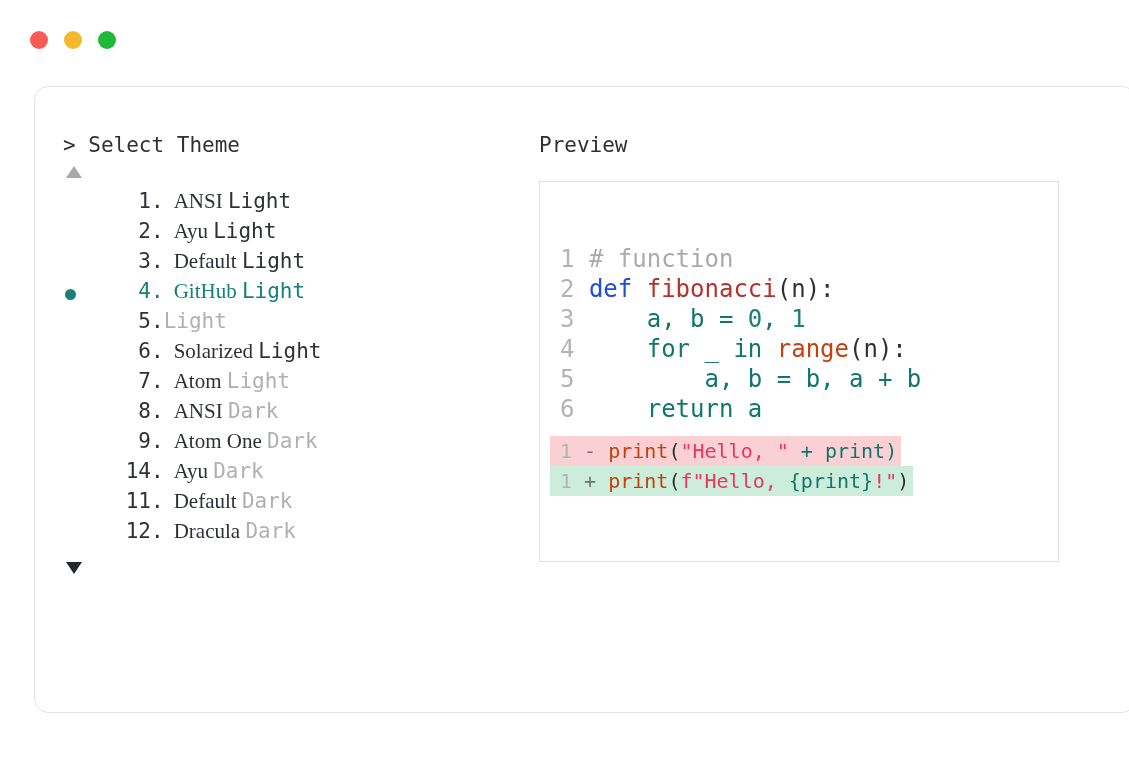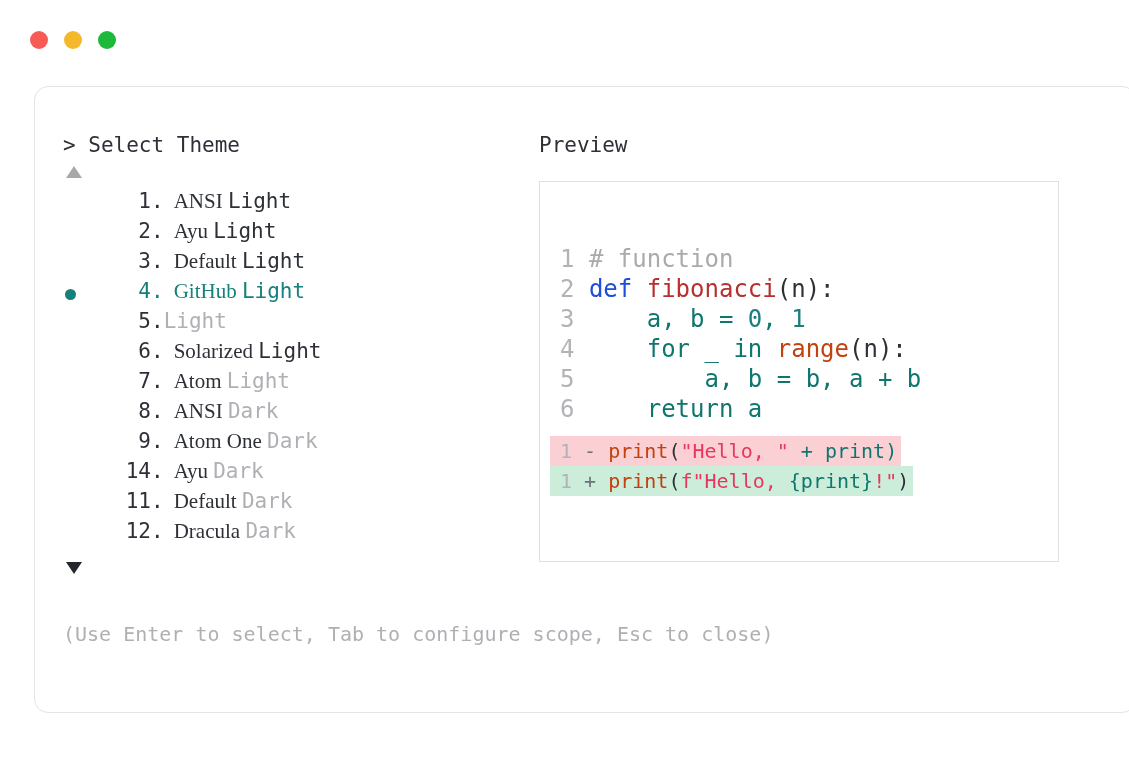--- a/index.html
+++ b/index.html
@@ -252,16 +252,15 @@
 
       <div class="preview-box">
         <div class="code" id="code-block"><div class="code-line"><span class="ln">1 </span><span class="tok-comment"># function</span></div><div class="code-line"><span class="ln">2 </span><span class="tok-kw">def </span><span class="tok-fn">fibonacci</span><span class="tok-punct">(n):</span></div><div class="code-line"><span class="ln">3 </span><span class="tok-plain">    a, b = </span><span class="tok-num">0</span><span class="tok-plain">, </span><span class="tok-num">1</span></div><div class="code-line"><span class="ln">4 </span><span class="tok-plain">    for _ in </span><span class="tok-builtin">range</span><span class="tok-punct">(n):</span></div><div class="code-line"><span class="ln">5 </span><span class="tok-plain">        a, b = b, a + b</span></div><div class="code-line"><span class="ln">6 </span><span class="tok-plain">    return a</span></div></div>
         <div class="diff-block" id="diff-block">
             <div class="diff-wrap"><span class="diff-line diff-del"><span class="ln">1 </span><span class="diff-sign">- </span><span class="tok-builtin">print</span><span class="tok-punct">(</span><span class="tok-str">"Hello, "</span><span class="tok-plain"> + print)</span></span></div>
             <div class="diff-wrap"><span class="diff-line diff-add"><span class="ln">1 </span><span class="diff-sign">+ </span><span class="tok-builtin">print</span><span class="tok-punct">(</span><span class="tok-str">f"Hello, </span><span class="tok-plain">{print}</span><span class="tok-str">!"</span><span class="tok-punct">)</span></span></div>
           </div>
       </div>
     </div>
 
-    <div class="hint">(Use Enter to select, Tab to configure scope, Esc to close)</div>
 
   </div>
 </div>
 
 </body></html>

